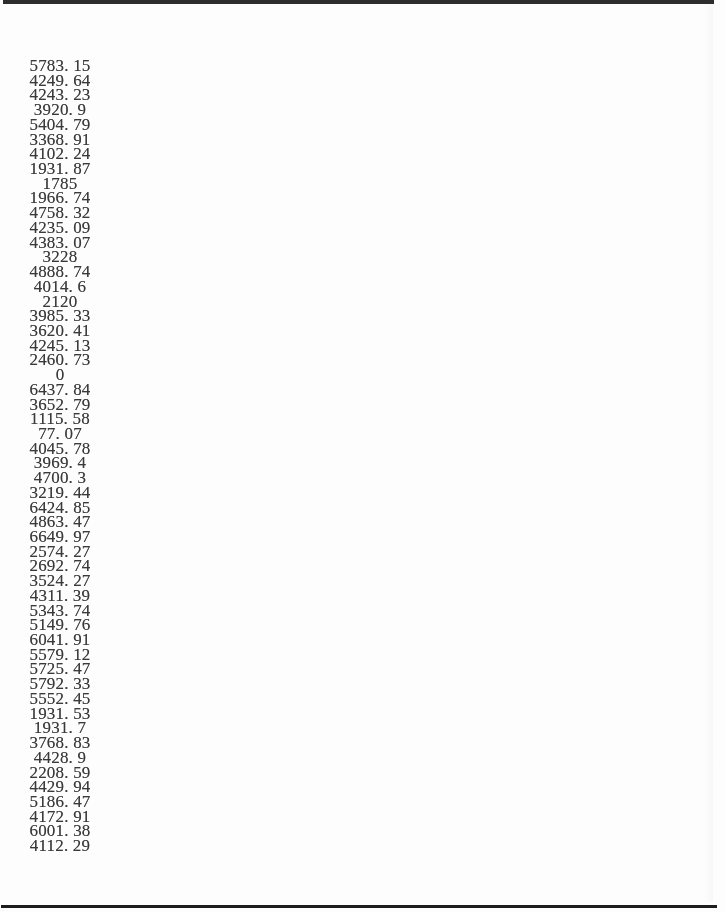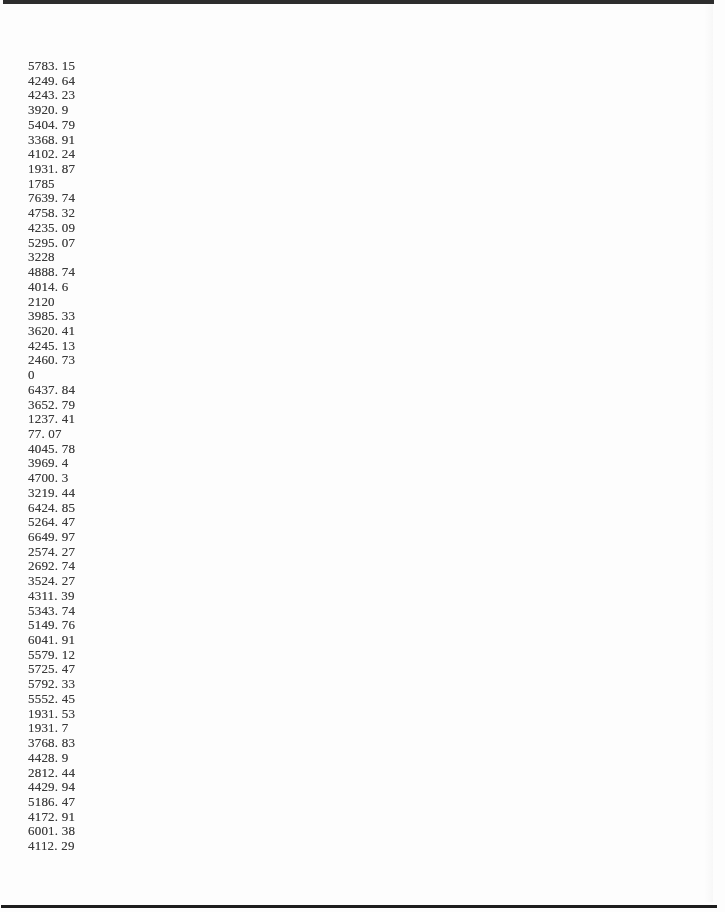--- a/index.html
+++ b/index.html
@@ -41,26 +41,25 @@
     right: 12px;
     width: 9px;
     height: 898px;
     background: linear-gradient(to right, rgba(0,0,0,0), rgba(0,0,0,0.025));
   }
   .number-column {
     position: absolute;
     top: 59px;
     left: 0;
     width: 120px;
-    text-align: left;
-    font-size: 13px;
+    text-align: center;
+    font-size: 17px;
     color: #3a3a3a;
     letter-spacing: 0.2px;
     text-shadow: 0 0 0.5px rgba(58,58,58,0.55);
-    margin-left: 28px;
   }
   .num-row {
     height: 14.72px;
     line-height: 14.72px;
     white-space: pre;
   }
 </style>
 </head>
 <body style="background: rgb(253, 253, 253);">
 
@@ -70,60 +69,60 @@
   <div class="number-column" style="color: rgb(58, 58, 58);">
       <div class="num-row">5783. 15</div>
       <div class="num-row">4249. 64</div>
       <div class="num-row">4243. 23</div>
       <div class="num-row">3920. 9</div>
       <div class="num-row">5404. 79</div>
       <div class="num-row">3368. 91</div>
       <div class="num-row">4102. 24</div>
       <div class="num-row">1931. 87</div>
       <div class="num-row">1785</div>
-      <div class="num-row">7639. 74</div>
+      <div class="num-row">1966. 74</div>
       <div class="num-row">4758. 32</div>
       <div class="num-row">4235. 09</div>
-      <div class="num-row">5295. 07</div>
+      <div class="num-row">4383. 07</div>
       <div class="num-row">3228</div>
       <div class="num-row">4888. 74</div>
       <div class="num-row">4014. 6</div>
       <div class="num-row">2120</div>
       <div class="num-row">3985. 33</div>
       <div class="num-row">3620. 41</div>
       <div class="num-row">4245. 13</div>
       <div class="num-row">2460. 73</div>
       <div class="num-row">0</div>
       <div class="num-row">6437. 84</div>
       <div class="num-row">3652. 79</div>
-      <div class="num-row">1237. 41</div>
+      <div class="num-row">1115. 58</div>
       <div class="num-row">77. 07</div>
       <div class="num-row">4045. 78</div>
       <div class="num-row">3969. 4</div>
       <div class="num-row">4700. 3</div>
       <div class="num-row">3219. 44</div>
       <div class="num-row">6424. 85</div>
-      <div class="num-row">5264. 47</div>
+      <div class="num-row">4863. 47</div>
       <div class="num-row">6649. 97</div>
       <div class="num-row">2574. 27</div>
       <div class="num-row">2692. 74</div>
       <div class="num-row">3524. 27</div>
       <div class="num-row">4311. 39</div>
       <div class="num-row">5343. 74</div>
       <div class="num-row">5149. 76</div>
       <div class="num-row">6041. 91</div>
       <div class="num-row">5579. 12</div>
       <div class="num-row">5725. 47</div>
       <div class="num-row">5792. 33</div>
       <div class="num-row">5552. 45</div>
       <div class="num-row">1931. 53</div>
       <div class="num-row">1931. 7</div>
       <div class="num-row">3768. 83</div>
       <div class="num-row">4428. 9</div>
-      <div class="num-row">2812. 44</div>
+      <div class="num-row">2208. 59</div>
       <div class="num-row">4429. 94</div>
       <div class="num-row">5186. 47</div>
       <div class="num-row">4172. 91</div>
       <div class="num-row">6001. 38</div>
       <div class="num-row">4112. 29</div>
     </div>
   <div class="bottom-bar" style="background: rgb(29, 29, 29);"></div>
 </div>
 
 </body></html>

